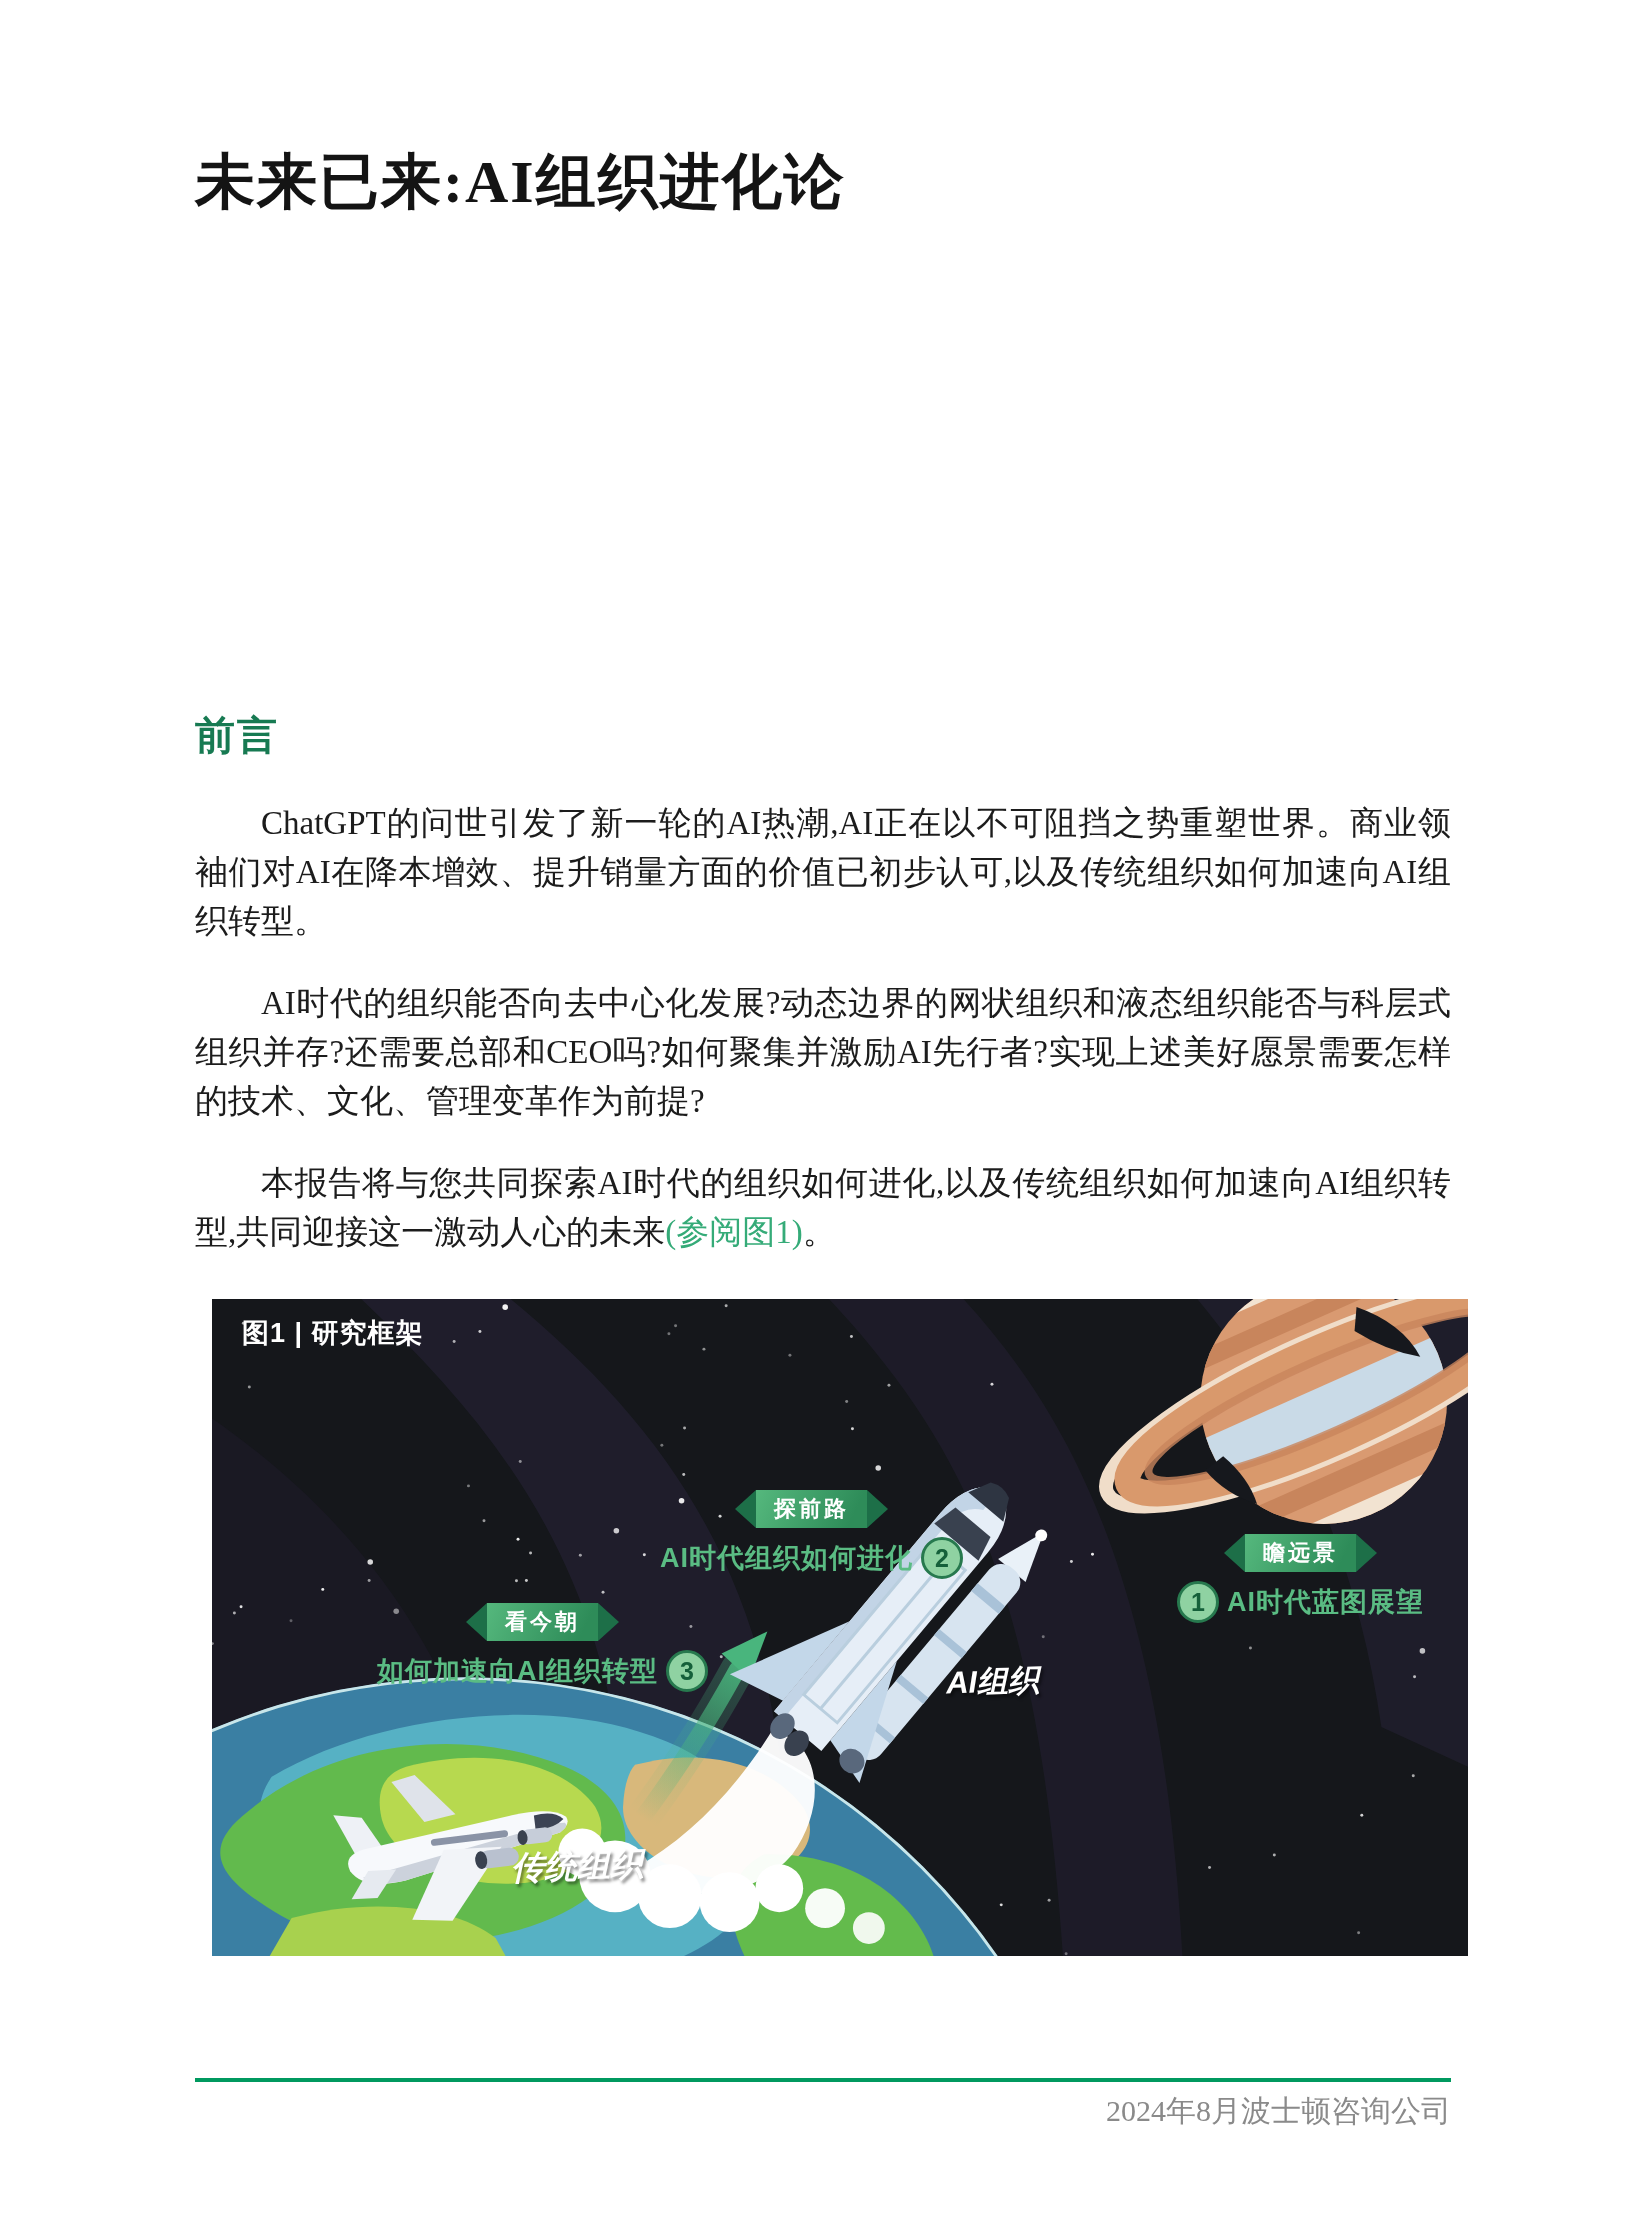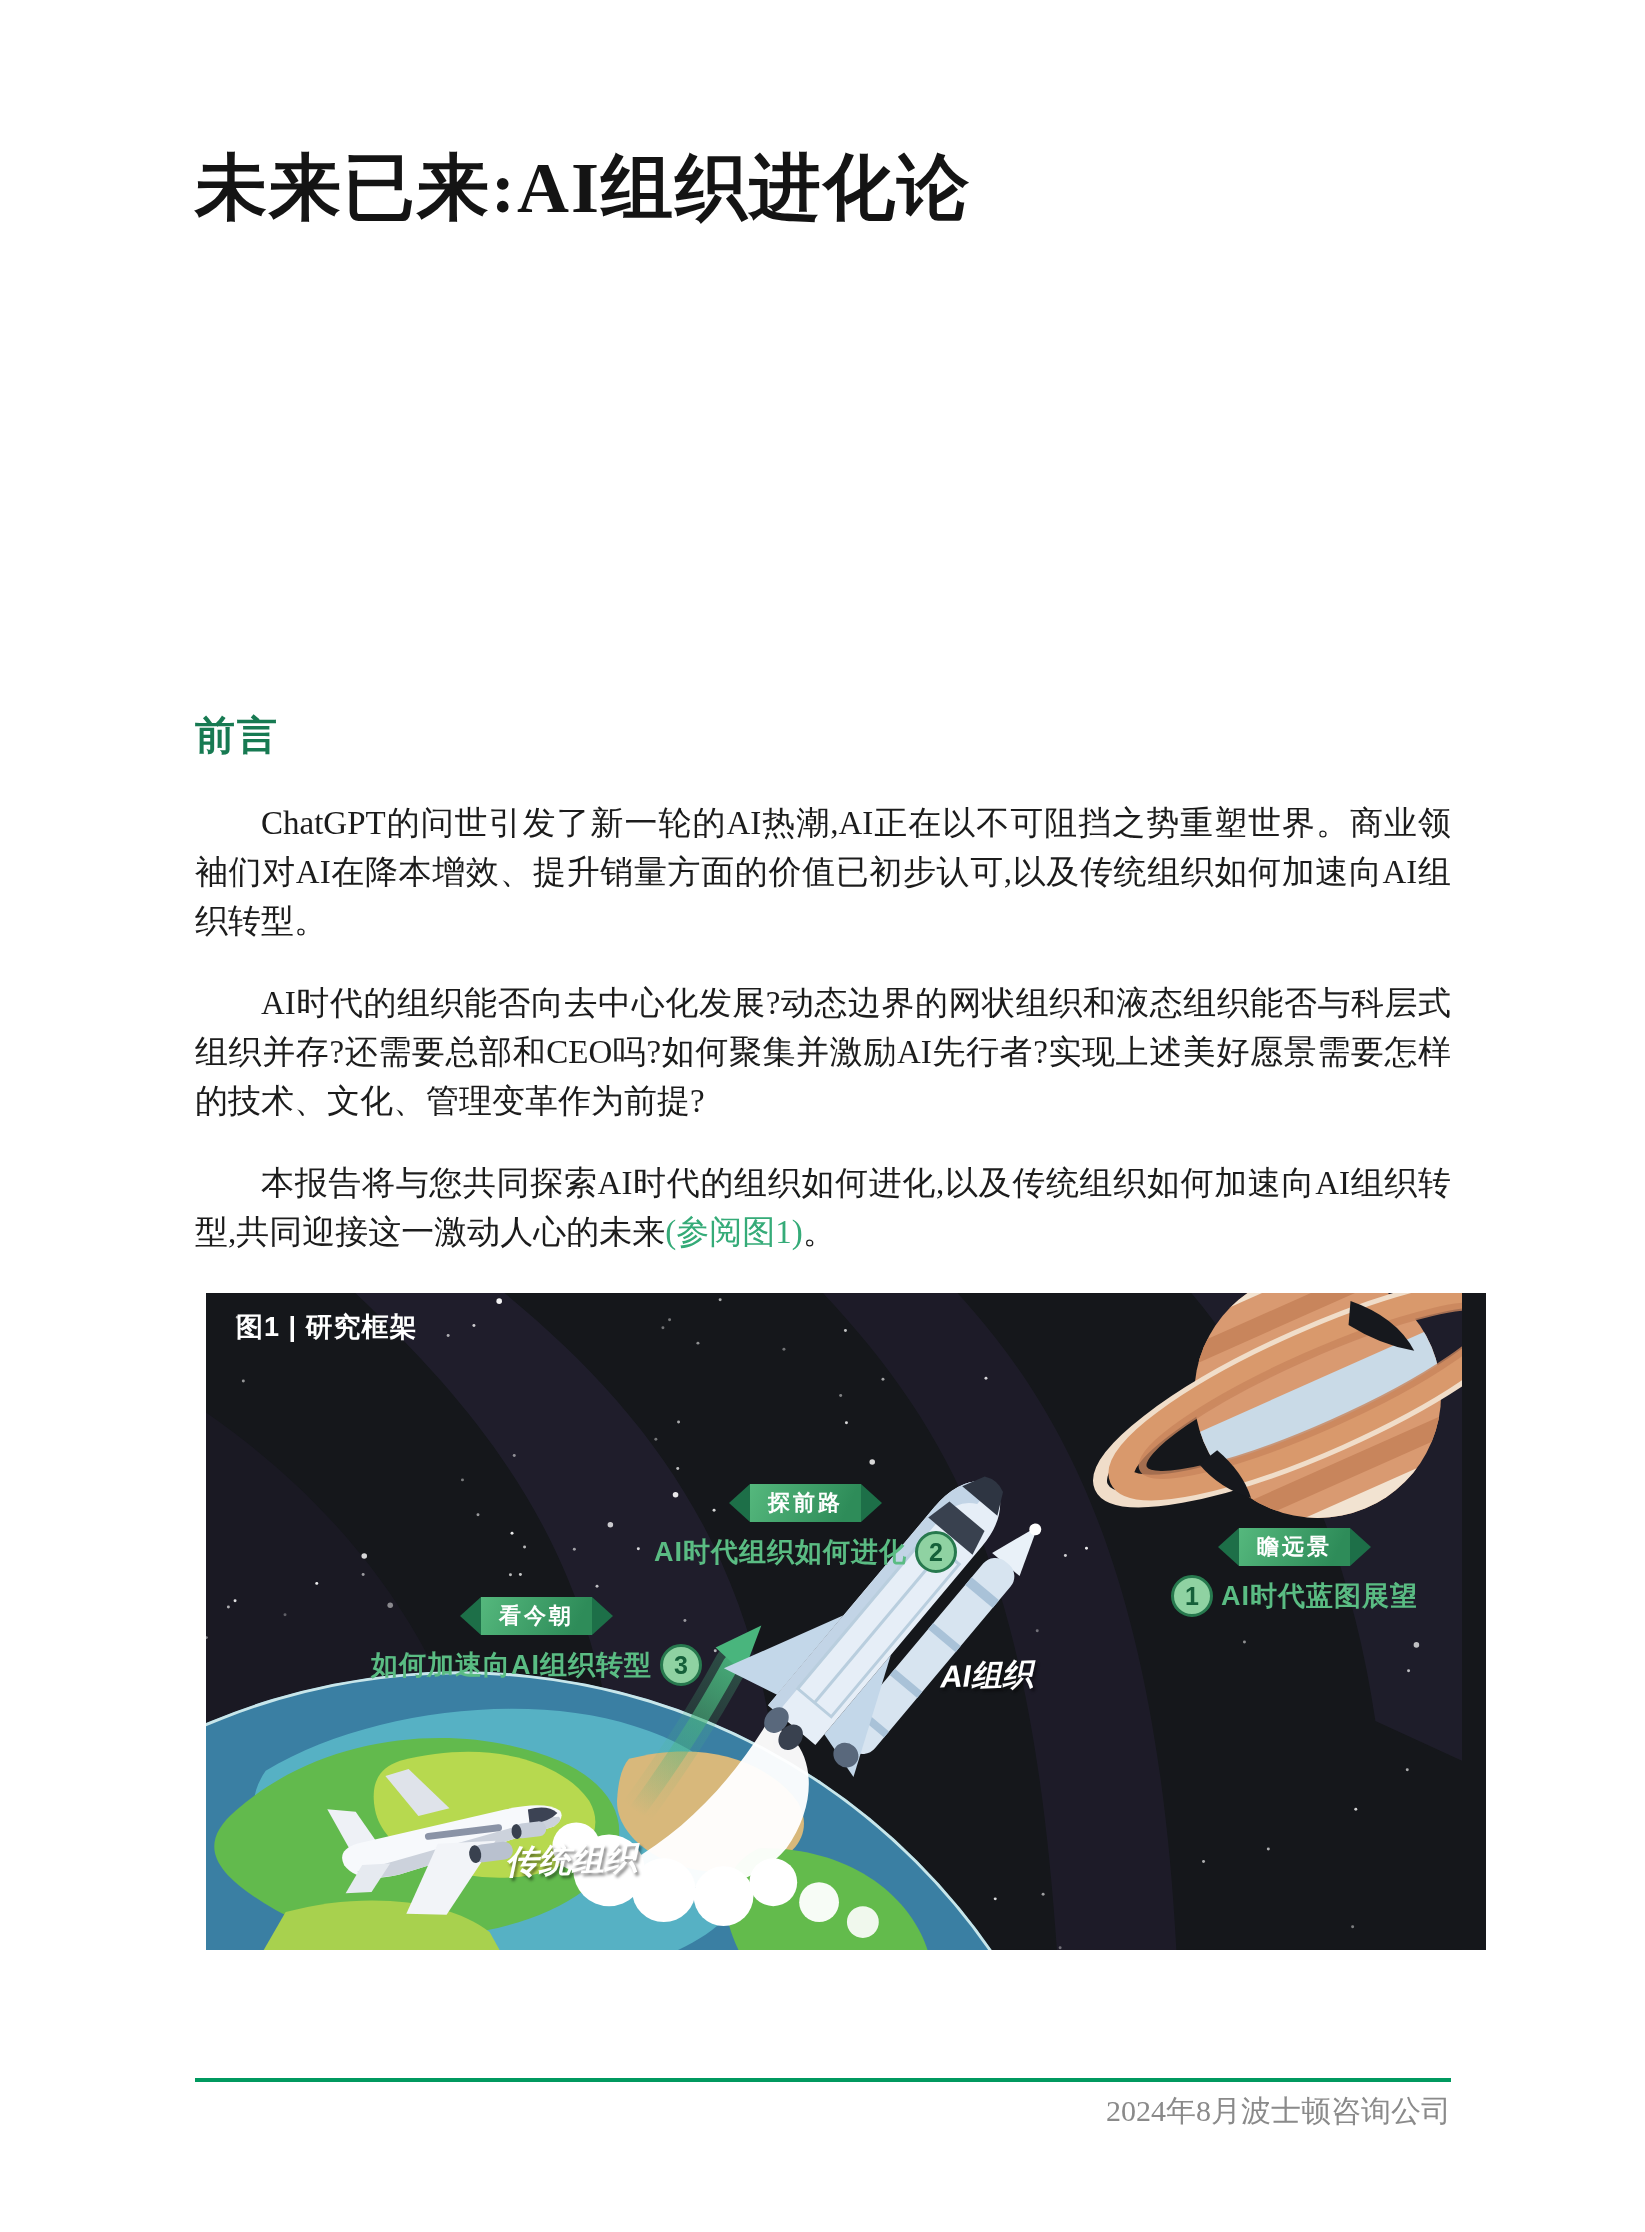--- a/index.html
+++ b/index.html
@@ -1,29 +1,29 @@
 <!DOCTYPE html>
 <html><head>
 <meta charset="utf-8">
 <style>
   html,body{margin:0;padding:0;background:#ffffff;}
   .page{position:relative;width:1646px;height:2233px;background:#ffffff;overflow:hidden;
         font-family:"Liberation Serif","DejaVu Serif",serif;color:#1c1c1c;}
 
   .doc-title{position:absolute;left:195px;top:149px;margin:0;width:1256px;
-             font-size:72px;line-height:1.1;font-weight:700;letter-spacing:2px;color:#141414;}
+             font-size:60px;line-height:1.1;font-weight:700;letter-spacing:2px;color:#141414;}
 
   .preface{position:absolute;left:195px;top:708px;width:1256px;}
   .preface h2{margin:0 0 36px 0;font-size:40px;font-weight:700;color:#177a52;letter-spacing:2px;}
   .preface p{margin:0 0 33px 0;font-size:33px;line-height:49px;text-align:justify;text-indent:2em;}
   .figref{color:#35ab78;text-decoration:none;cursor:pointer;}
 
   
-  .fig{position:absolute;left:195px;top:1282px;width:1256px;height:657px;margin:11px;
-       background:#15171b;overflow:hidden;font-family:"Liberation Sans","DejaVu Sans",sans-serif;padding-left:24px;}
+  .fig{position:absolute;left:195px;top:1282px;width:1256px;height:657px;margin:17px;
+       background:#15171b;overflow:hidden;font-family:"Liberation Sans","DejaVu Sans",sans-serif;}
   .fig svg{position:absolute;left:0;top:0;}
   .fig-label{position:absolute;left:30px;top:16px;color:#ffffff;font-size:27px;font-weight:700;letter-spacing:1px;}
 
   .badge-group{position:absolute;text-align:center;}
   .b1{left:450px;top:191px;width:299px;}
   .b2{left:937px;top:235px;width:303px;}
   .b3{left:174px;top:304px;width:313px;}
   .ribbon{display:flex;height:38px;width:fit-content;margin:0 auto;}
   .fold{width:21px;background:#1d6f48;}
   .fold.left{clip-path:polygon(100% 0,0 50%,100% 100%);}

